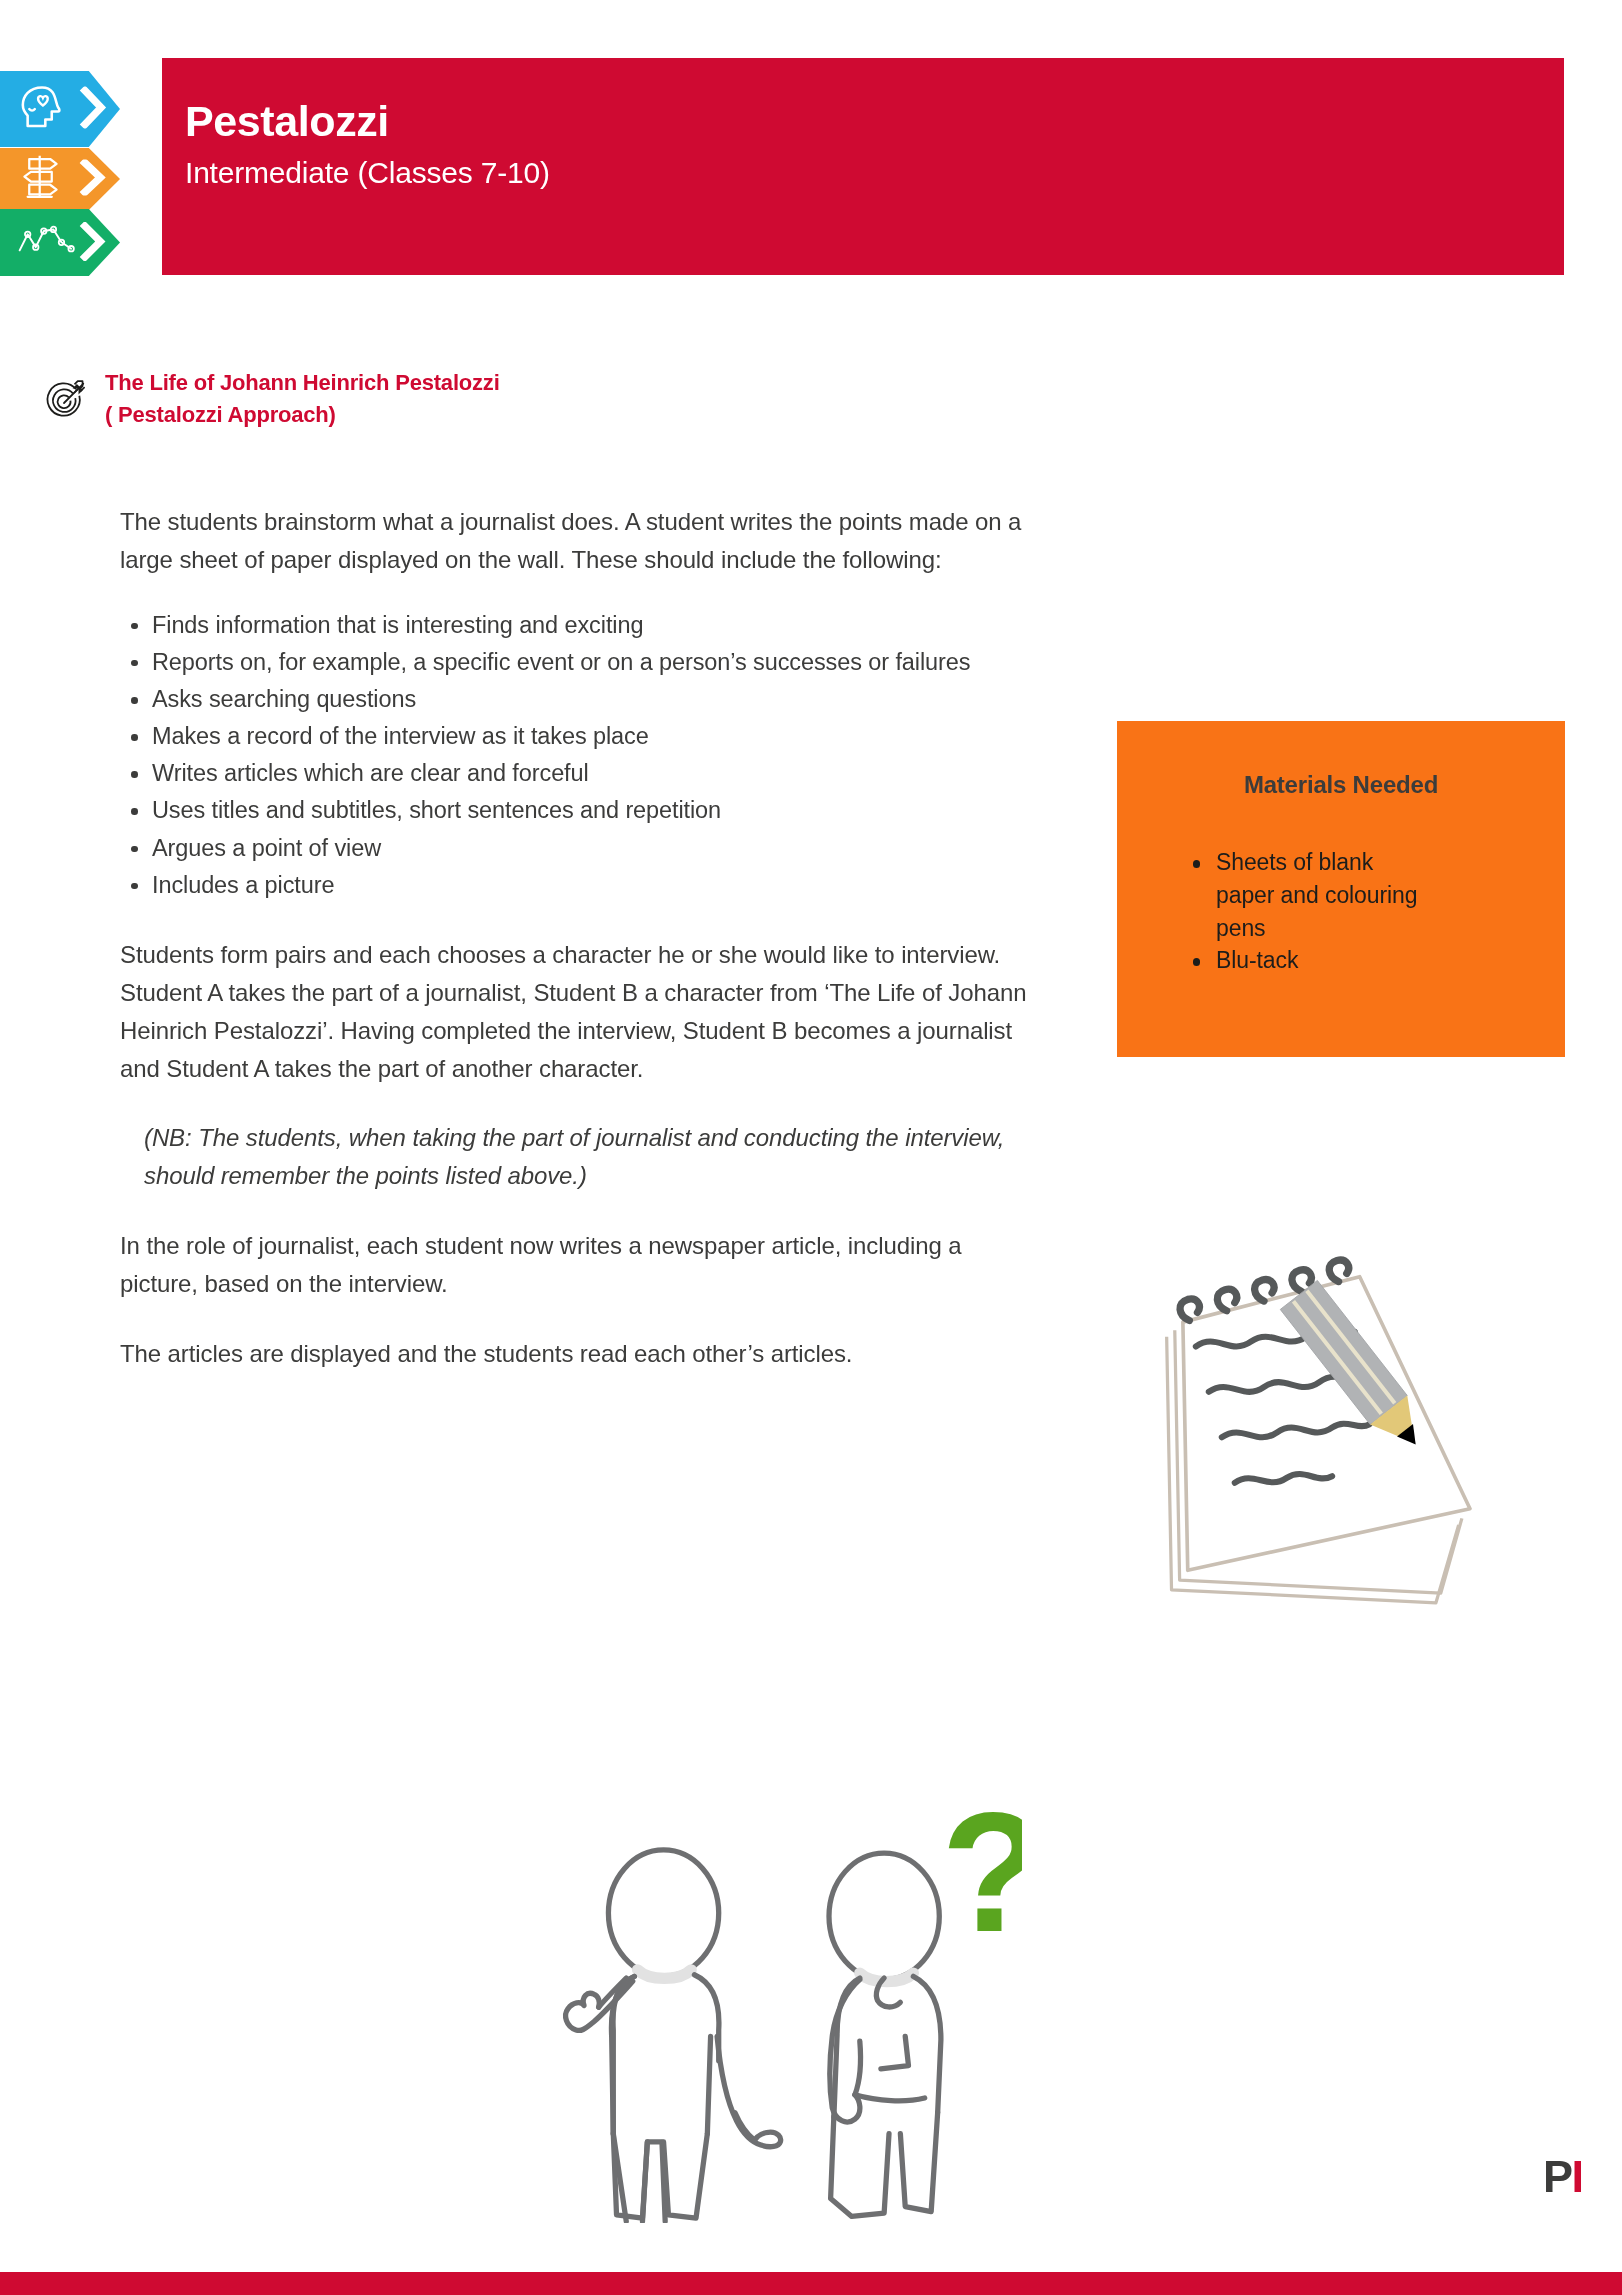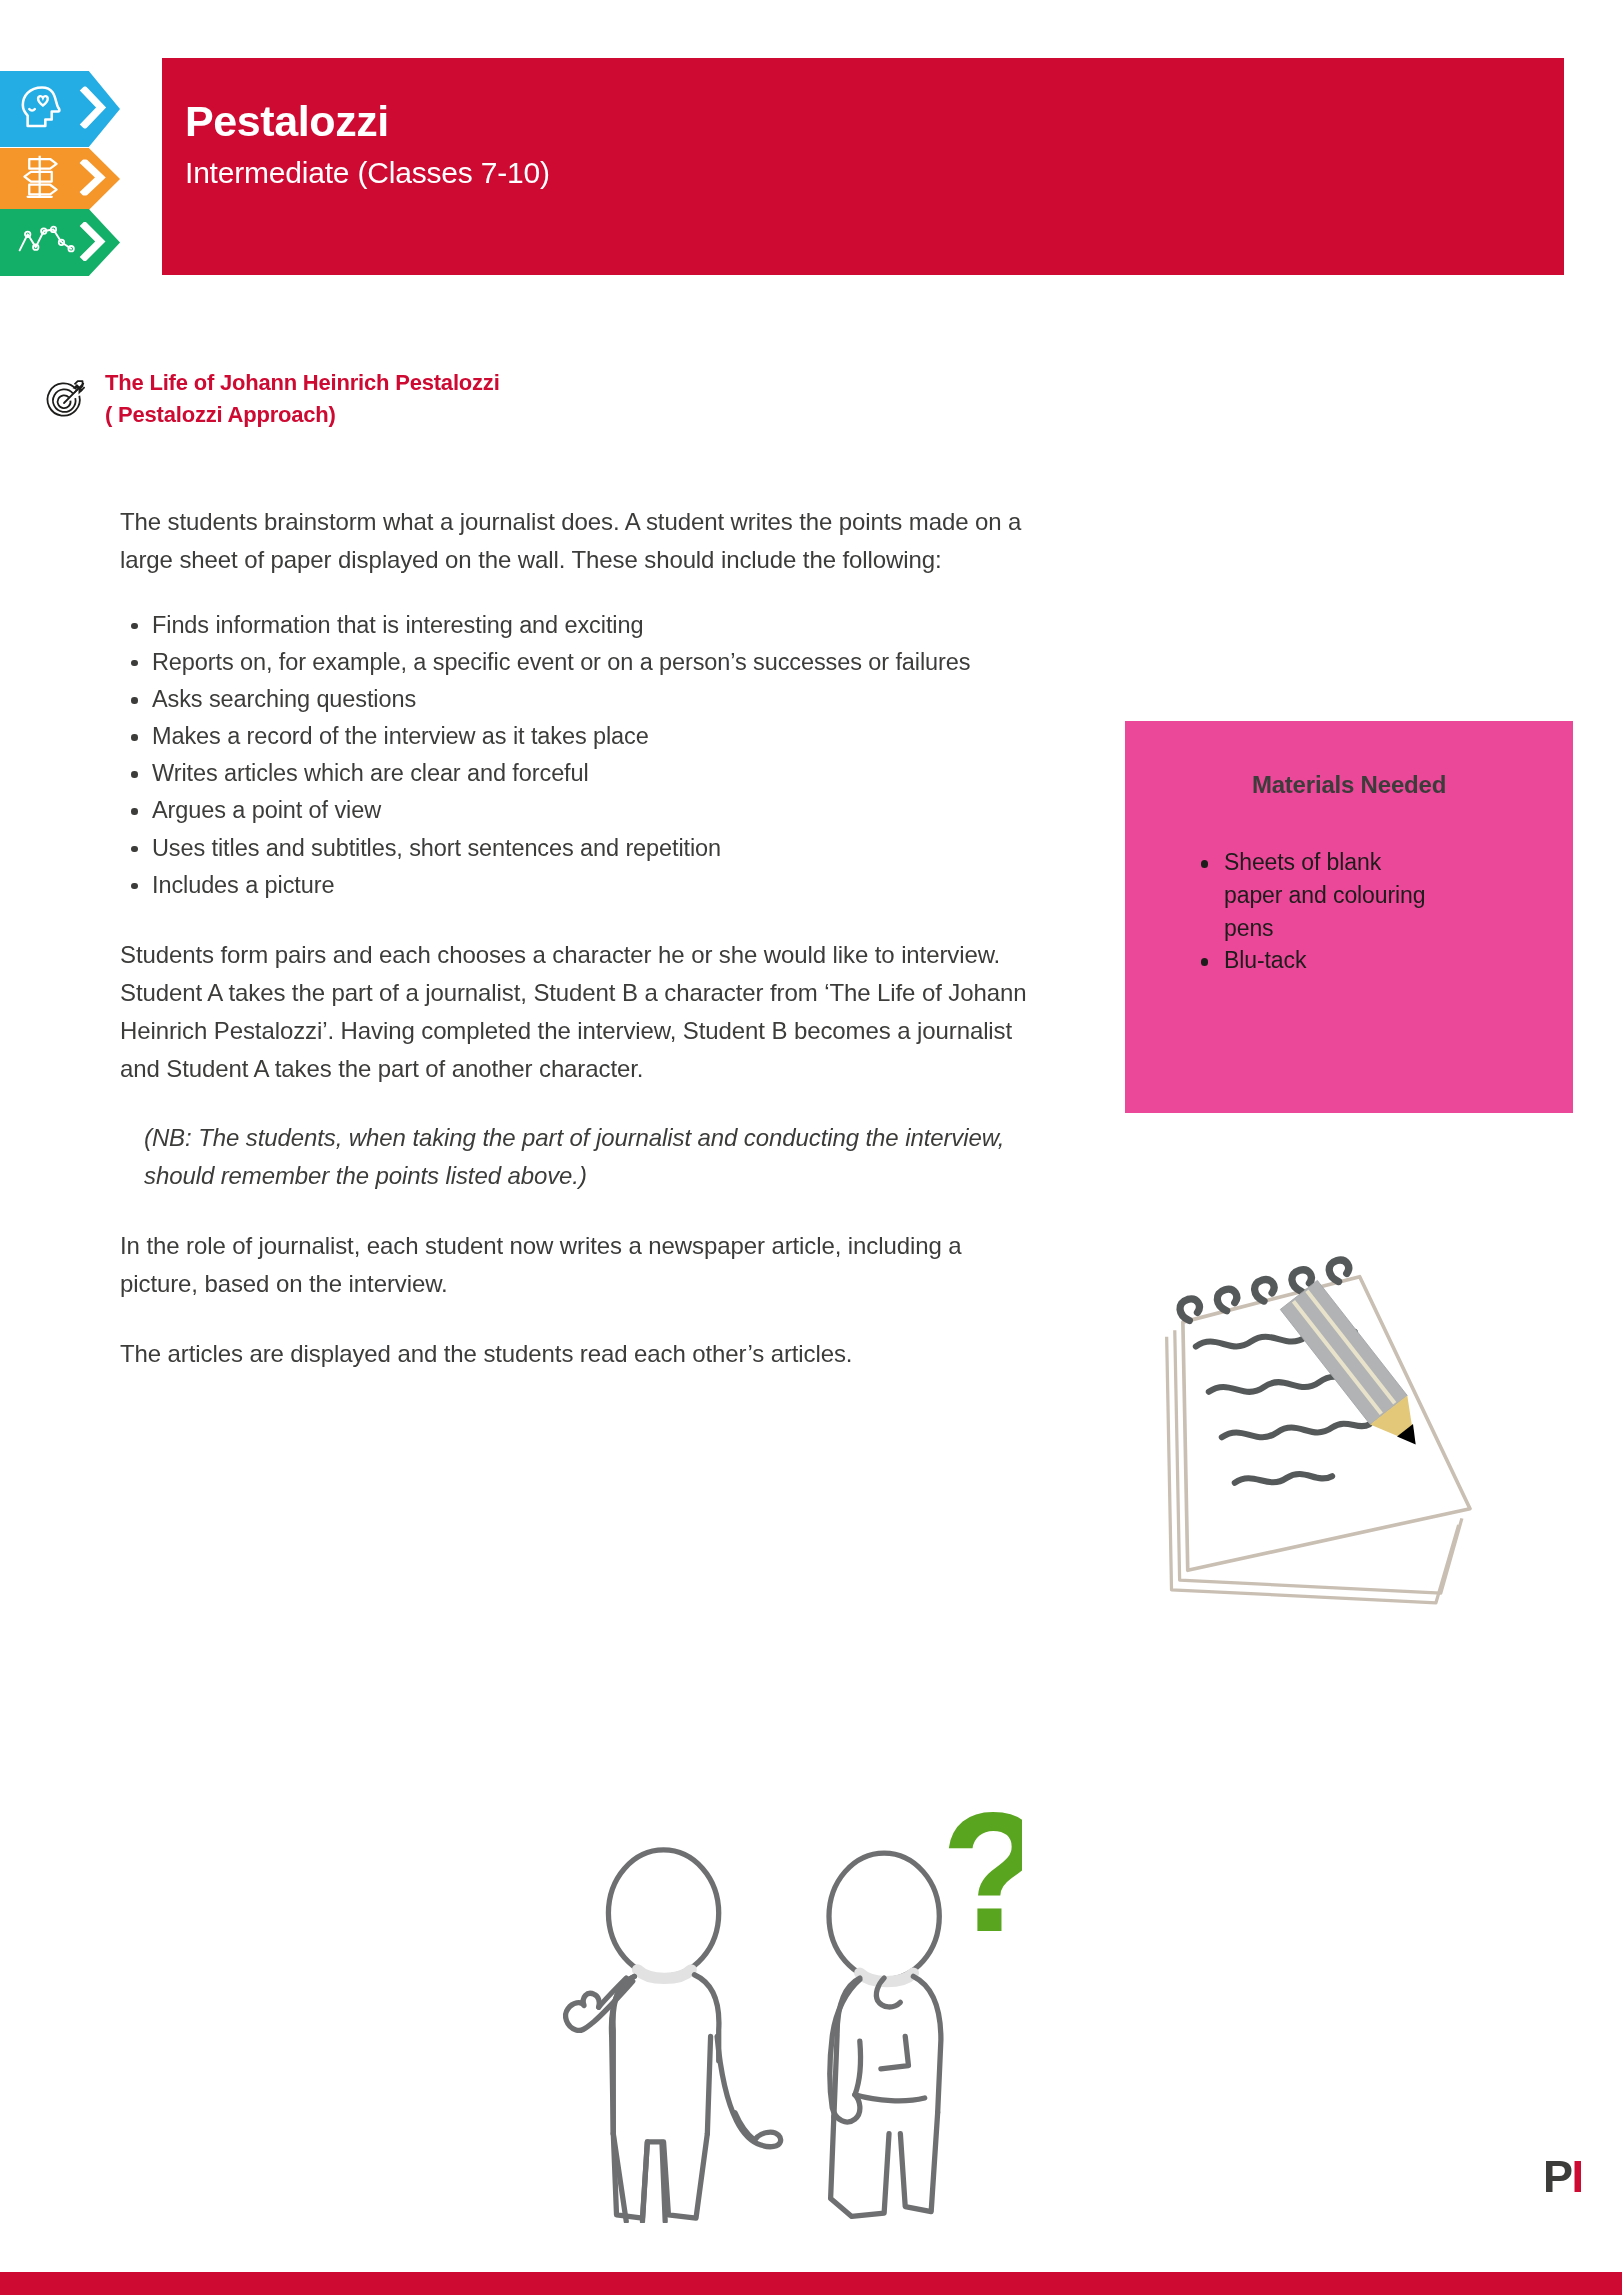--- a/index.html
+++ b/index.html
@@ -132,24 +132,23 @@
     border-radius: 50%;
     background: #3c3c3b;
   }
 
   
   .materials-box {
     position: absolute;
     left: 1117px;
     top: 721px;
     width: 448px;
-    height: 392px;
-    background: #ec4899;
+    height: 336px;
+    background: #f97316;
     padding: 39px 32px 0 32px;
-    margin-left: 8px;
   }
   .materials-title {
     text-align: center;
     font-size: 24px;
     font-weight: bold;
     color: #3c3c3b;
     letter-spacing: -0.2px;
     margin-top: 11.4px;
   }
   ul.materials-list {
@@ -311,22 +310,22 @@
     <p class="body-p">The students brainstorm what a journalist does. A student writes the points made on a large sheet of paper displayed on the wall. These should include the following:</p>
 
     <div class="spacer-md"></div>
 
     <ul class="body-list">
       <li>Finds information that is interesting and exciting</li>
       <li>Reports on, for example, a specific event or on a person’s successes or failures</li>
       <li>Asks searching questions</li>
       <li>Makes a record of the interview as it takes place</li>
       <li>Writes articles which are clear and forceful</li>
+      <li>Uses titles and subtitles, short sentences and repetition</li>
       <li>Argues a point of view</li>
-      <li>Uses titles and subtitles, short sentences and repetition</li>
       <li>Includes a picture</li>
     </ul>
 
     <div class="spacer-lg"></div>
 
     <p class="body-p">Students form pairs and each chooses a character he or she would like to interview. Student A takes the part of a journalist, Student B a character from ‘The Life of Johann Heinrich Pestalozzi’. Having completed the interview, Student B becomes a journalist and Student A takes the part of another character.</p>
 
     <div class="spacer-lg"></div>
 
     <p class="body-p italic">(NB: The students, when taking the part of journalist and conducting the interview, should remember the points listed above.)</p>

